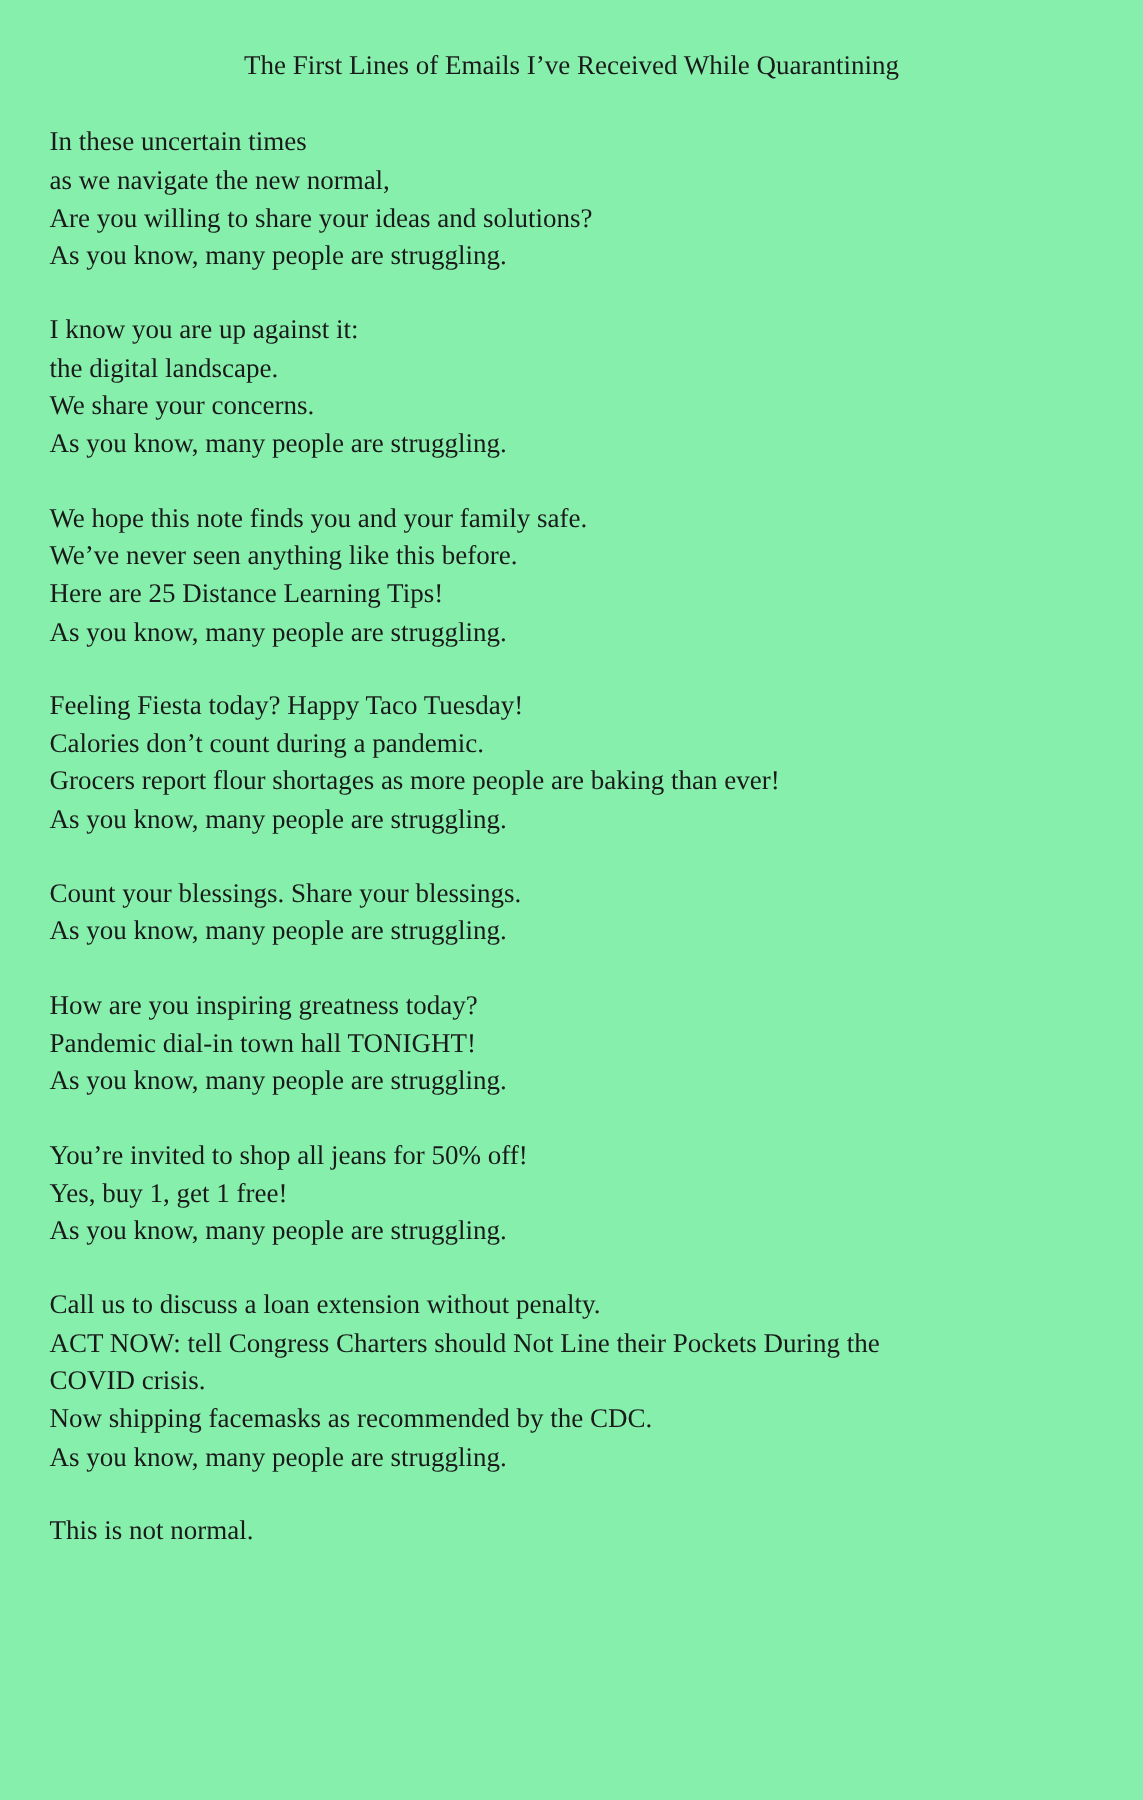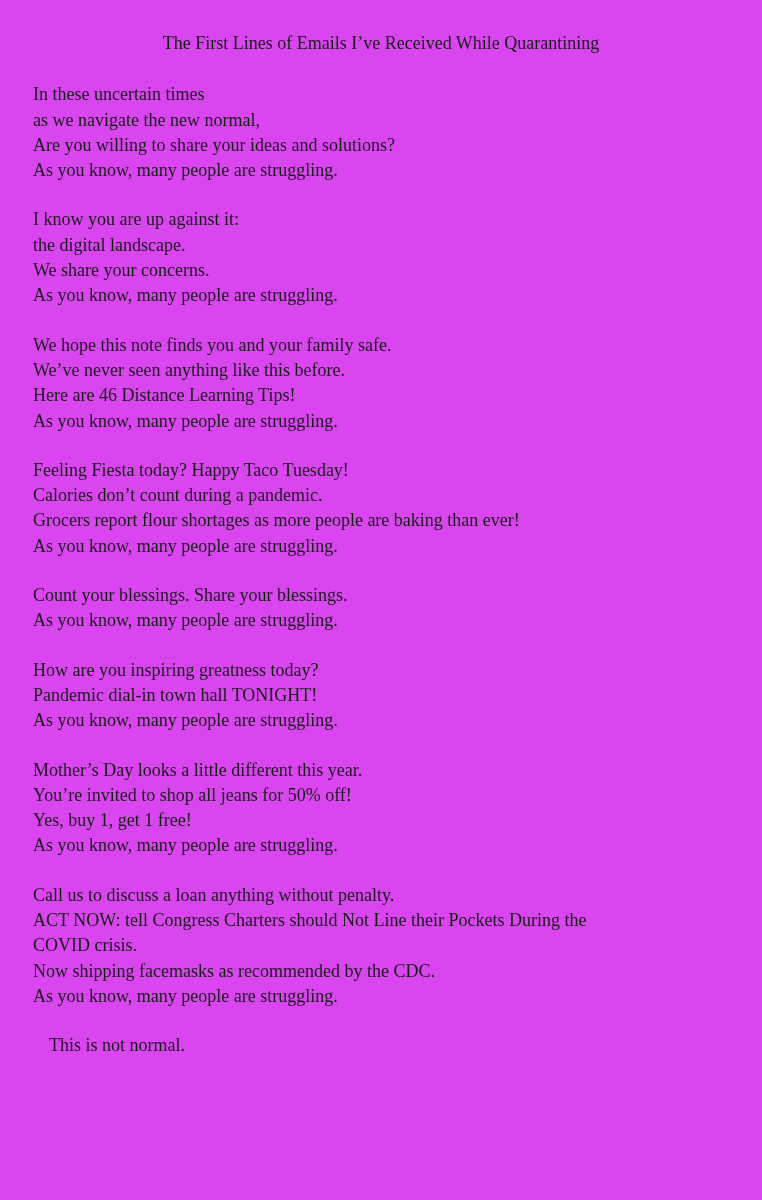--- a/index.html
+++ b/index.html
@@ -4,21 +4,21 @@
 <style>
   html, body {
     margin: 0;
     padding: 0;
     background: #ffffff;
   }
   .page {
     position: relative;
     width: 762px;
     height: 1200px;
-    background: #d946ef;
+    background: #86efac;
     overflow: hidden;
     font-family: "Liberation Serif", "DejaVu Serif", serif;
     font-size: 18px;
     line-height: 25.3px;
     color: #1a1a1a;
     -webkit-font-smoothing: antialiased;
   }
   .title {
     padding-top: 31px;
     text-align: center;
@@ -27,21 +27,21 @@
   .content {
     margin: 26px 26px 0 33px;
   }
   .stanza {
     margin: 0 0 24px 0;
   }
   .line {
     white-space: nowrap;
   }
   .closing {
-    margin: 16px;
+    margin: 0;
   }
 </style>
 </head>
 <body>
 
 <div class="page">
   <div class="title">The First Lines of Emails I’ve Received While Quarantining</div>
 
   <div class="content">
     <div id="stanza-container">
@@ -53,46 +53,45 @@
         </div>
         <div class="stanza">
           <div class="line">I know you are up against it:</div>
           <div class="line">the digital landscape.</div>
           <div class="line">We share your concerns.</div>
           <div class="line">As you know, many people are struggling.</div>
         </div>
         <div class="stanza">
           <div class="line">We hope this note finds you and your family safe.</div>
           <div class="line">We’ve never seen anything like this before.</div>
-          <div class="line">Here are 46 Distance Learning Tips!</div>
+          <div class="line">Here are 25 Distance Learning Tips!</div>
           <div class="line">As you know, many people are struggling.</div>
         </div>
         <div class="stanza">
           <div class="line">Feeling Fiesta today? Happy Taco Tuesday!</div>
           <div class="line">Calories don’t count during a pandemic.</div>
           <div class="line">Grocers report flour shortages as more people are baking than ever!</div>
           <div class="line">As you know, many people are struggling.</div>
         </div>
         <div class="stanza">
           <div class="line">Count your blessings. Share your blessings.</div>
           <div class="line">As you know, many people are struggling.</div>
         </div>
         <div class="stanza">
           <div class="line">How are you inspiring greatness today?</div>
           <div class="line">Pandemic dial-in town hall TONIGHT!</div>
           <div class="line">As you know, many people are struggling.</div>
         </div>
         <div class="stanza">
-          <div class="line">Mother’s Day looks a little different this year.</div>
           <div class="line">You’re invited to shop all jeans for 50% off!</div>
           <div class="line">Yes, buy 1, get 1 free!</div>
           <div class="line">As you know, many people are struggling.</div>
         </div>
         <div class="stanza">
-          <div class="line">Call us to discuss a loan anything without penalty.</div>
+          <div class="line">Call us to discuss a loan extension without penalty.</div>
           <div class="line">ACT NOW: tell Congress Charters should Not Line their Pockets During the</div>
           <div class="line">COVID crisis.</div>
           <div class="line">Now shipping facemasks as recommended by the CDC.</div>
           <div class="line">As you know, many people are struggling.</div>
         </div>
       </div>
 
     <div class="closing line">This is not normal.</div>
   </div>
 </div>

